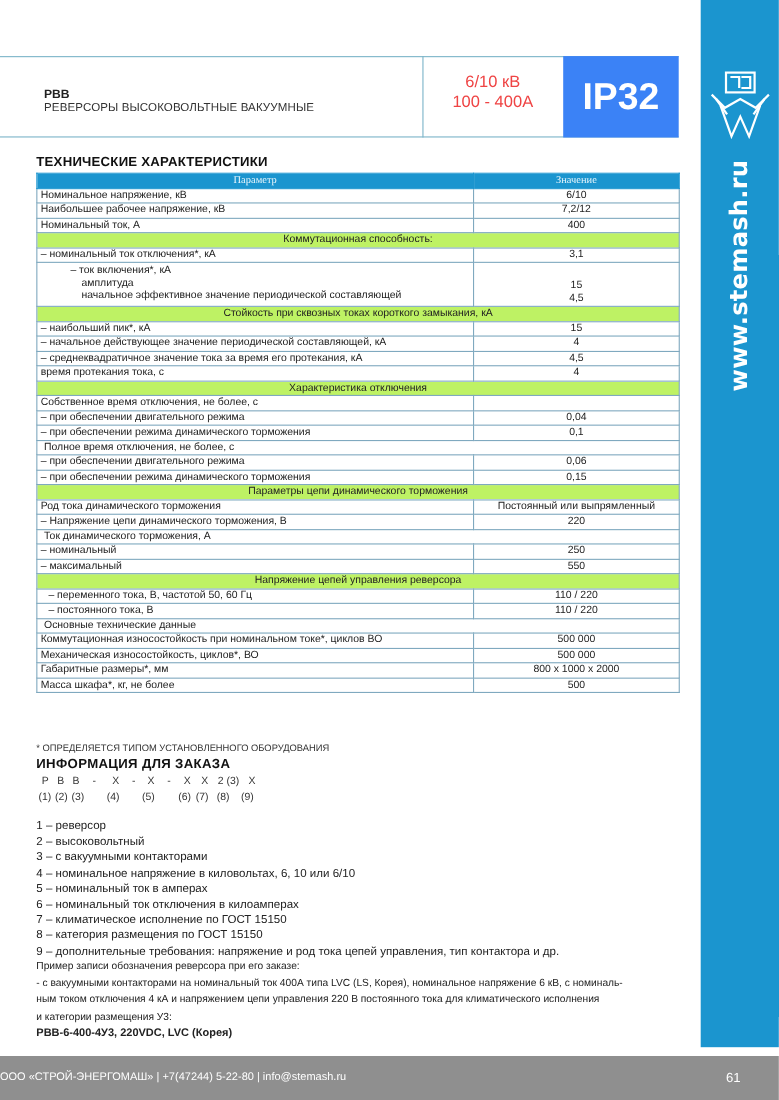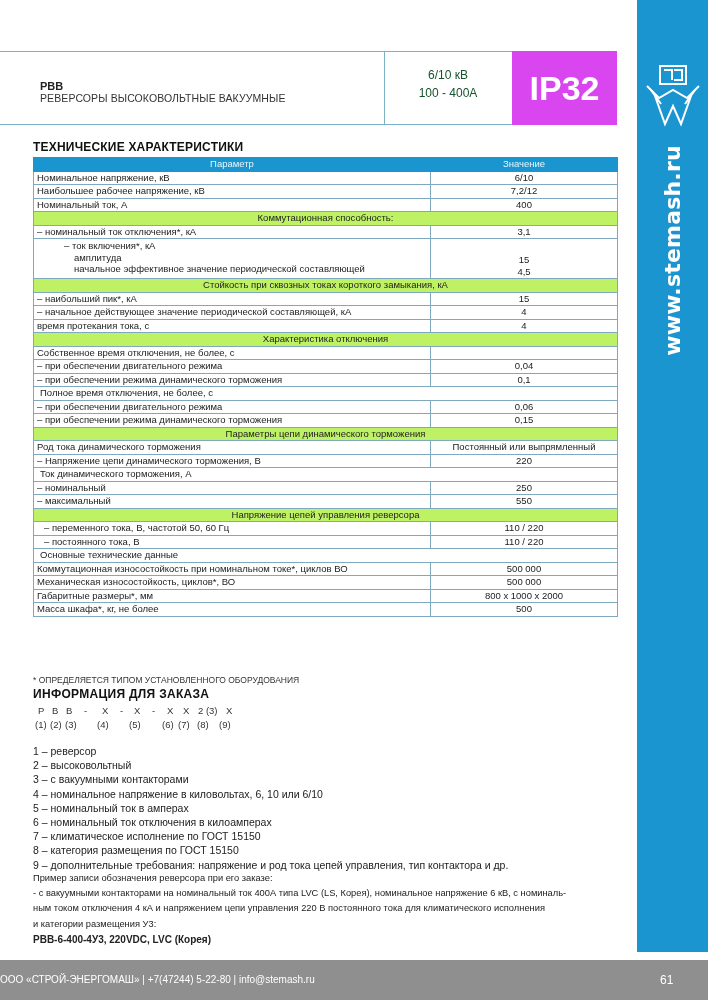--- a/index.html
+++ b/index.html
@@ -24,43 +24,43 @@
       font-family: "DejaVu Sans", sans-serif;
     }
     .hdr-line { position: absolute; left: 0; height: 1px; background: #7bb4c8; }
     .hdr-top { top: 51px; width: 617px; }
     .hdr-bot { top: 124px; width: 617px; }
     .hdr-div { position: absolute; left: 384px; top: 51px; width: 1px; height: 74px; background: #7bb4c8; }
     .hdr-code { position: absolute; left: 40px; top: 80px; font-size: 11px; font-weight: bold; color: #222; }
     .hdr-title { position: absolute; left: 40px; top: 92px; font-size: 10.5px; color: #333; letter-spacing: 0.1px; }
     .hdr-volt {
       position: absolute; left: 385px; top: 66px; width: 126px; text-align: center;
-      font-size: 12px; line-height: 18px; color: #14532d;
+      font-size: 15px; line-height: 18px; color: #ef4444;
     }
     .ip-box {
       position: absolute; left: 512px; top: 51px; width: 105px; height: 74px;
-      background: #d946ef; color: #fff; font-size: 34px; font-weight: bold;
+      background: #3b82f6; color: #fff; font-size: 34px; font-weight: bold;
       display: flex; align-items: center; justify-content: center;
       font-family: "Liberation Sans", sans-serif;
     }
     .section-title {
       position: absolute; left: 33px; top: 140px;
       font-size: 12px; font-weight: bold; color: #111; letter-spacing: 0.2px;
     }
     table.spec {
       position: absolute; left: 33px; top: 157px; width: 584px;
       border-collapse: collapse; font-size: 9.5px; table-layout: fixed;
     }
     table.spec td, table.spec th {
       border: 1px solid #7fa9bf; padding: 0 3px; height: 12.5px; line-height: 12px;
       font-weight: normal; white-space: nowrap; overflow: hidden;
     }
     table.spec col.c1 { width: 397px; }
     table.spec col.c2 { width: 187px; }
-    table.spec th { background: #1b95cf; color: #e8f6fc; text-align: center; border-color: #1b95cf; }
+    table.spec th { background: #1b95cf; color: #e8f6fc; text-align: center; border-color: #1b95cf; font-family: Liberation Serif, serif; }
     table.spec tr.section td { background: #bef264; text-align: center; }
     table.spec td.val { text-align: center; }
     table.spec td.sp { padding-left: 6px; }
     table.spec tr.multi td { height: 37px; vertical-align: top; line-height: 11.5px; padding-top: 1px; }
     table.spec tr.multi td.val { vertical-align: bottom; padding-bottom: 1px; }
     .footnote { position: absolute; left: 33px; top: 675px; font-size: 8.5px; color: #333; }
     .order-title { position: absolute; left: 33px; top: 687px; font-size: 12px; font-weight: bold; color: #111; letter-spacing: 0.3px; }
     .code-row { position: absolute; left: 36px; font-size: 9.5px; color: #333; }
     .code-row span { position: absolute; white-space: nowrap; }
     .code-letters { top: 705px; }
@@ -154,20 +154,24 @@
       </tr>
       <tr>
         <td>– наибольший пик*, кА</td>
         <td class="val">15</td>
       </tr>
       <tr>
         <td>– начальное действующее значение периодической составляющей, кА</td>
         <td class="val">4</td>
       </tr>
       <tr>
+        <td>– среднеквадратичное значение тока за время его протекания, кА</td>
+        <td class="val">4,5</td>
+      </tr>
+      <tr>
         <td>время протекания тока, с</td>
         <td class="val">4</td>
       </tr>
       <tr class="section">
         <td colspan="2">Характеристика отключения</td>
       </tr>
       <tr>
         <td>Собственное время отключения, не более, с</td>
         <td class="val"></td>
       </tr>

